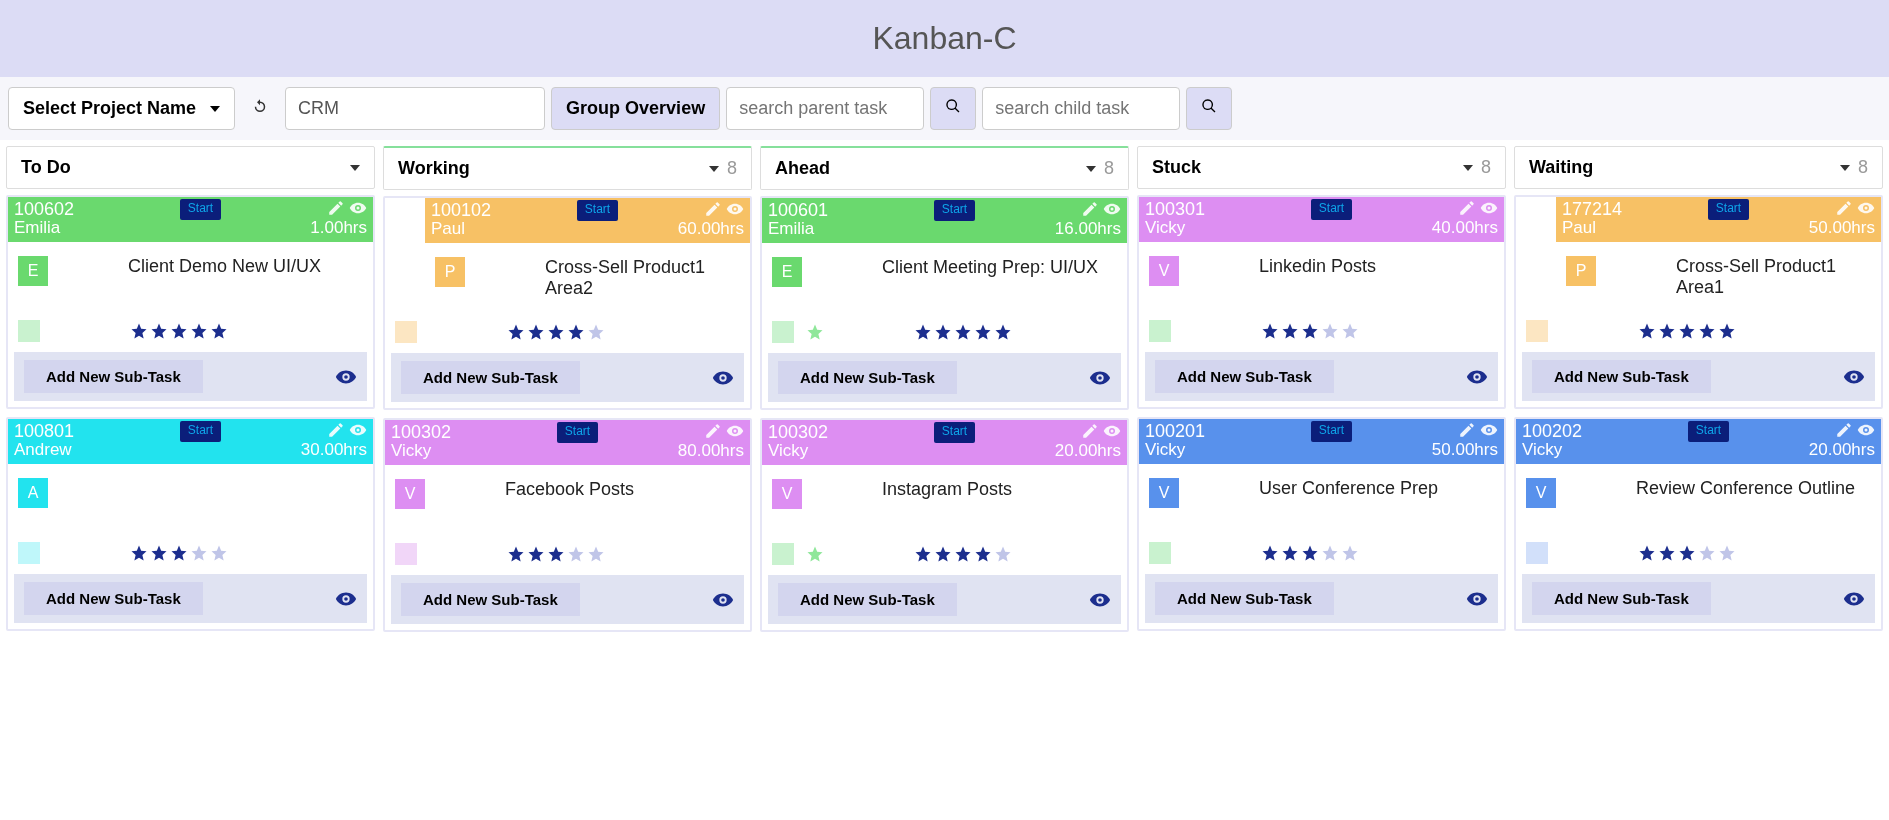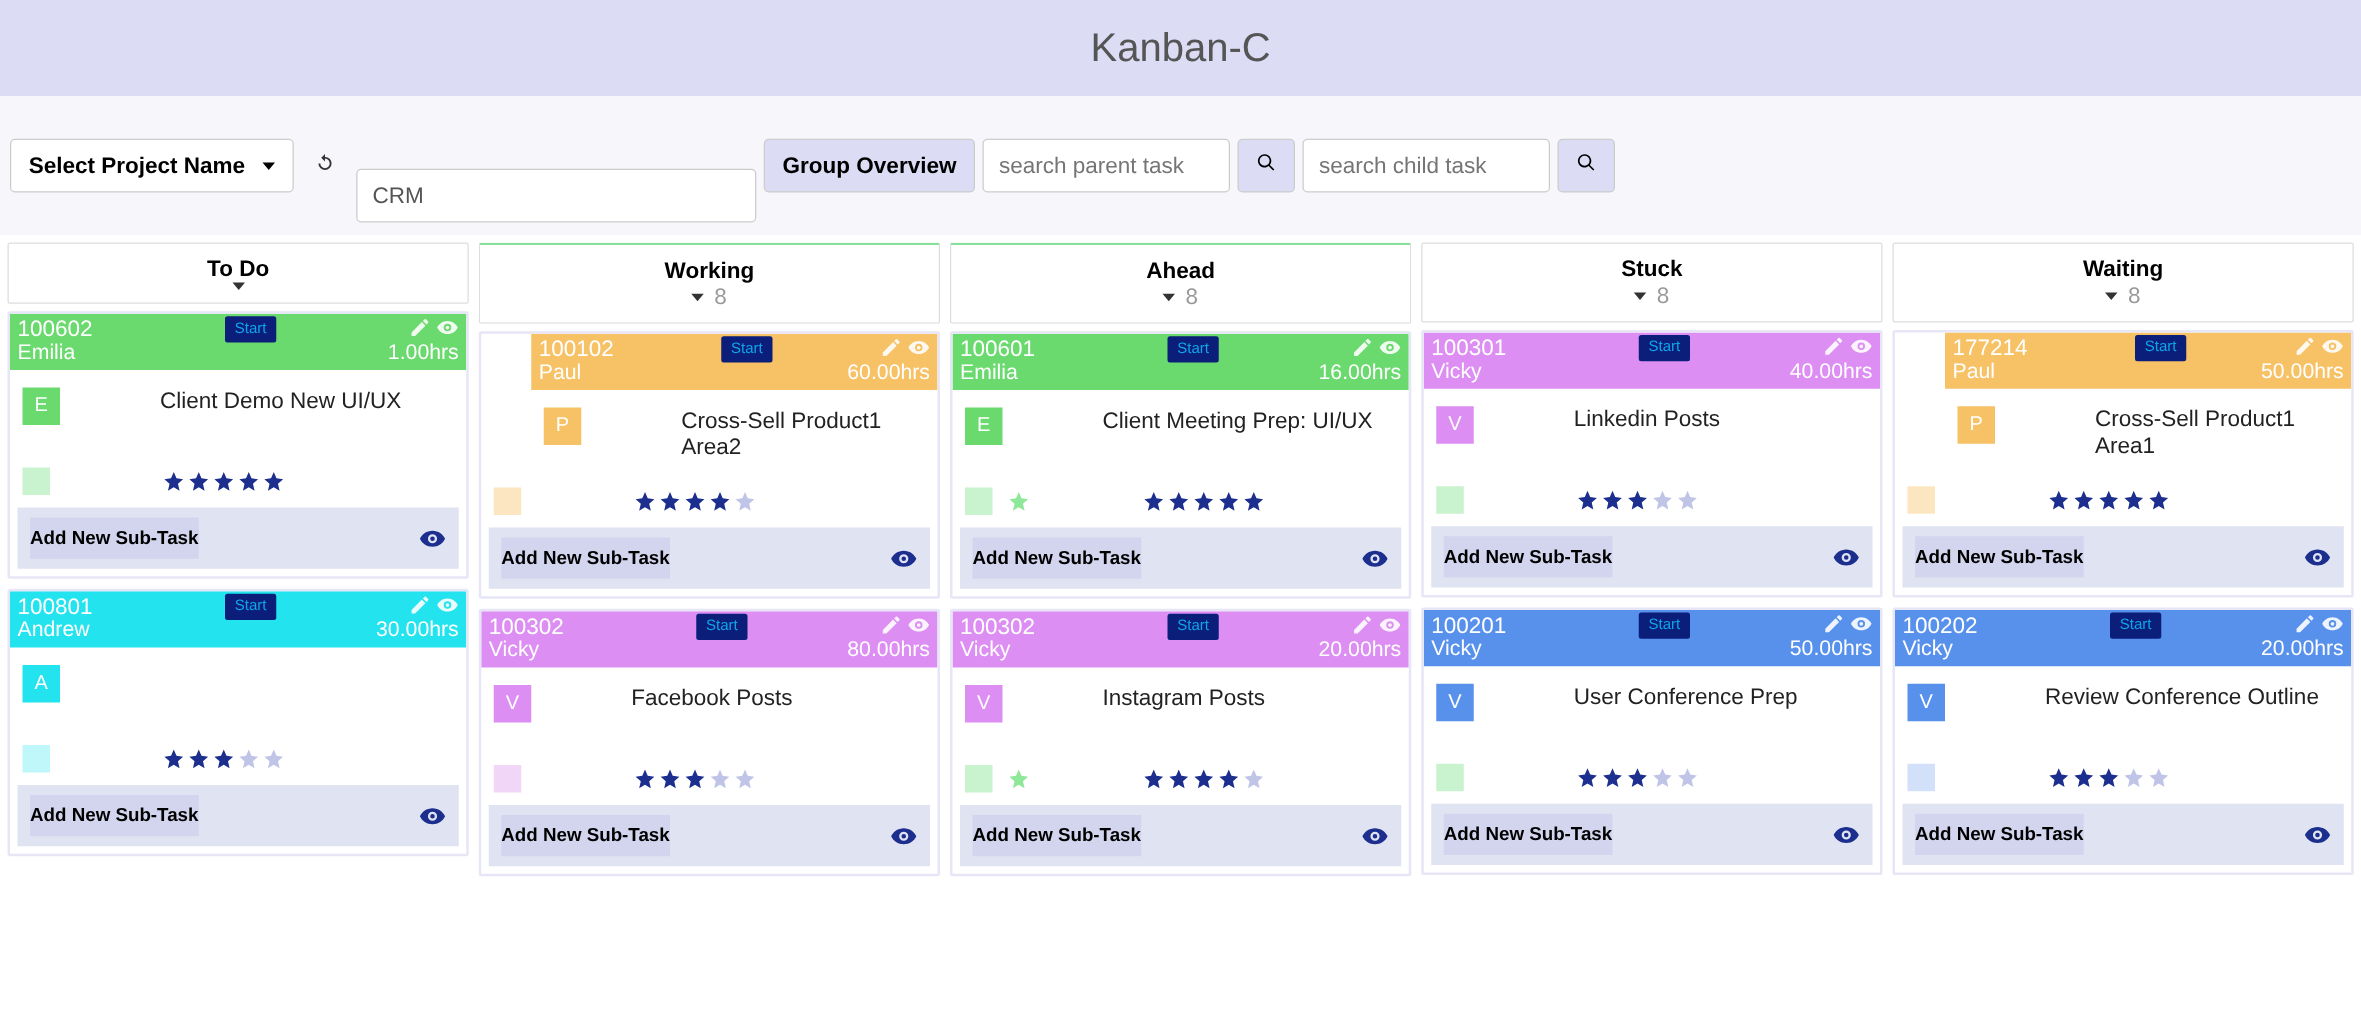--- a/index.html
+++ b/index.html
@@ -40,21 +40,21 @@
     cursor:pointer;
     font-size:18px;
   }
   .text-input {
     border:1px solid #ccc;
     border-radius:4px;
     padding:10px 12px;
     font-size:18px;
     color:#555;
   }
-  .crm-input { width:320px;margin-top:48px; }
+  .crm-input { width:260px; }
   .group-ov-btn {
     background:#dcdcf5;
     border:1px solid #ccc;
     border-radius:4px;
     padding:10px 14px;
     font-size:18px;
     font-weight:bold;
     cursor:pointer;
   }
   .search-input { width:198px; }
@@ -82,21 +82,20 @@
     border:1px solid #ddd;
     border-radius:2px;
     background:#fff;
     padding:10px 14px;
     display:flex;
     align-items:center;
     justify-content:space-between;
     font-weight:bold;
     font-size:18px;
     margin-bottom:6px;
-    flex-direction:column;
   }
   .col-header .right { display:flex; align-items:center; gap:8px; color:#999; font-weight:normal;}
   .col-accent-green { border-top: 2px solid #86e09b; }
 
   .card {
     border:2px solid #e6e6f6;
     border-radius:2px;
     background:#fff;
     margin-bottom:8px;
     overflow:hidden;
@@ -151,21 +150,21 @@
   .card-footer {
     background:#e0e3f2;
     margin:0 6px 6px 6px;
     padding:8px 10px;
     display:flex;
     align-items:center;
     justify-content:space-between;
   }
   .subtask-btn {
     background:#d3d5ee;
-    padding:8px 0;
+    padding:8px 22px;
     font-size:15px;
     font-weight:bold;
     cursor:pointer;
     border:none;
   }
   .eye { fill:#1c2e8e; }
 
   .chev-down {
     width:0;height:0;border-left:5px solid transparent;border-right:5px solid transparent;border-top:6px solid #333;display:inline-block;
   }

